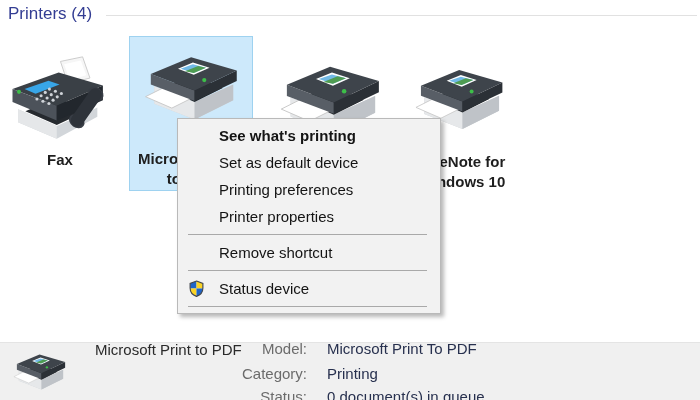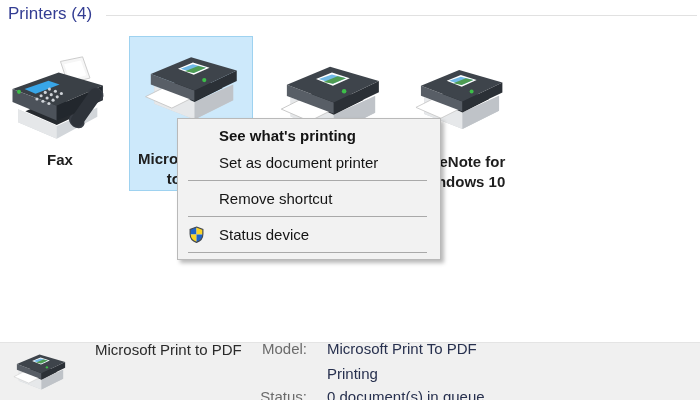--- a/index.html
+++ b/index.html
@@ -124,27 +124,30 @@
   </div>
 
   <div class="details-pane"></div>
   <svg class="pane-icon" viewBox="0 0 130 95">
       <use href="#printer-shape"></use>
     </svg>
   <div class="pane-name">Microsoft Print to PDF</div>
 
   <div class="field-label f-row0">Model:</div>
   <div class="field-value f-row0">Microsoft Print To PDF</div>
+  <div class="field-label f-row1">Category:</div>
   <div class="field-value f-row1">Printing</div>
   <div class="field-label f-row2">Status:</div>
   <div class="field-value f-row2">0 document(s) in queue</div>
 
   <div class="menu">
     <div class="menu-item default">See what's printing</div>
-    <div class="menu-item">Set as document printer</div>
+    <div class="menu-item">Set as default device</div>
+    <div class="menu-item">Printing preferences</div>
+    <div class="menu-item">Printer properties</div>
     <div class="menu-sep"></div>
     <div class="menu-item">Remove shortcut</div>
     <div class="menu-sep"></div>
     <div class="menu-item">
       <svg class="shield" viewBox="0 0 16 16">
         <clipPath id="shieldClip">
           <path d="M8,1 L14,3.2 V7.5 C14,11.8 11.2,14.3 8,15.4 C4.8,14.3 2,11.8 2,7.5 V3.2 Z"></path>
         </clipPath>
         <g clip-path="url(#shieldClip)">
           <rect x="0" y="0" width="8" height="8" fill="#1f64c8"></rect>

